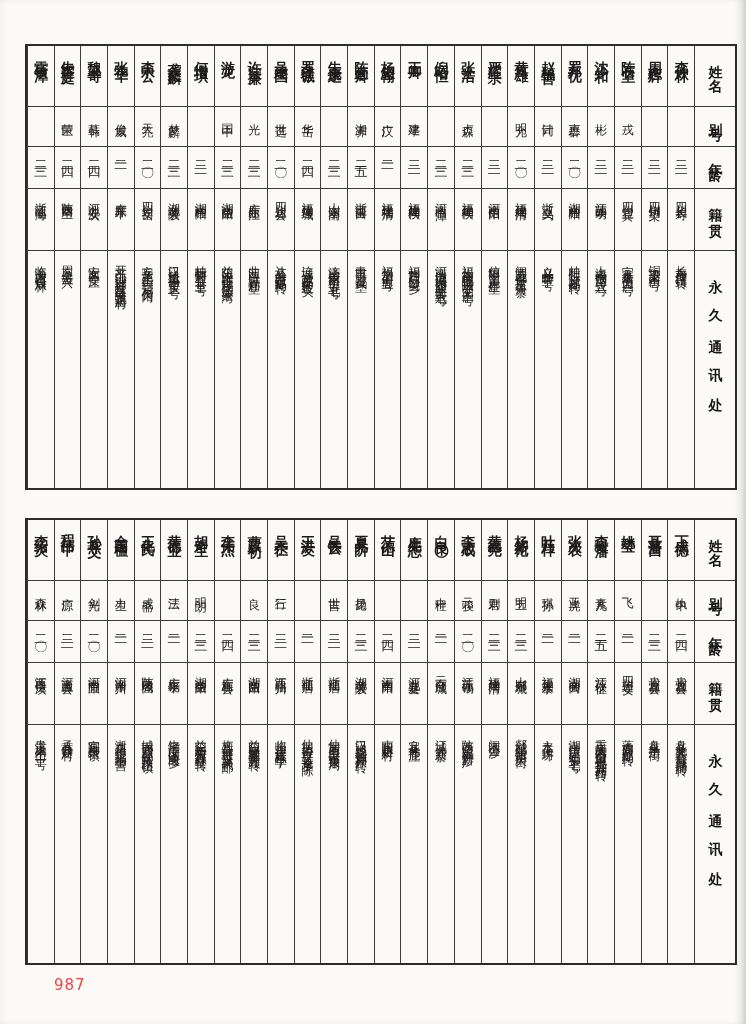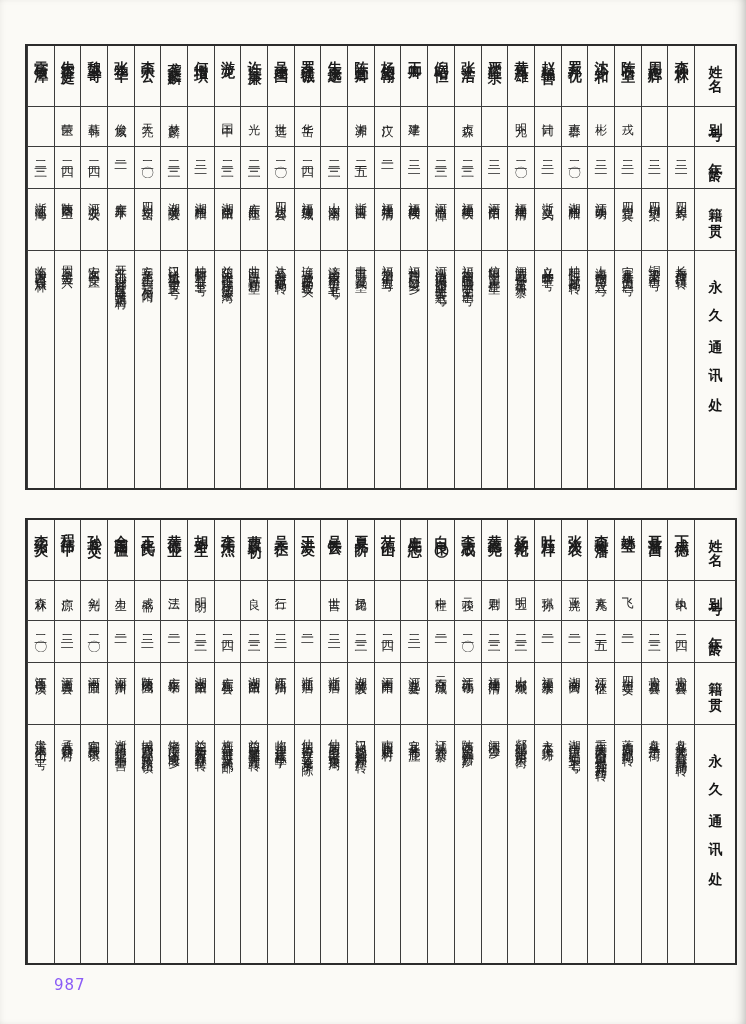--- a/index.html
+++ b/index.html
@@ -25,21 +25,21 @@
   .c-age .vtext{font-size:13px;letter-spacing:5px;padding-top:4px;}
   .c-native .vtext{font-size:12px;letter-spacing:2px;padding-top:4px;}
   .c-address .vtext{font-size:12px;letter-spacing:2.5px;padding-top:5px;}
   .header-col .vtext{font-weight:bold;font-size:14px;color:#161616;}
   .header-col .c-name .vtext{letter-spacing:14px;padding-top:8px;}
   .header-col .c-alias .vtext{letter-spacing:5px;padding-top:5px;}
   .header-col .c-age .vtext{letter-spacing:5px;padding-top:5px;}
   .header-col .c-native .vtext{letter-spacing:16px;padding-top:8px;}
   .header-col .c-address .vtext{letter-spacing:30px;padding-top:16px;}
   .page-num{position:absolute;left:54px;top:976px;font-family:"DejaVu Sans",sans-serif;
-            font-size:15px;color:#8b5cf6;letter-spacing:1px;}
+            font-size:15px;color:#ef4444;letter-spacing:1px;}
 </style>
 </head>
 <body>
 
 <div class="page">
 
   <div class="sheet-table" id="table-top">
     <div class="col header-col">
       <div class="cell c-name">
         <span class="vtext">姓名</span>

